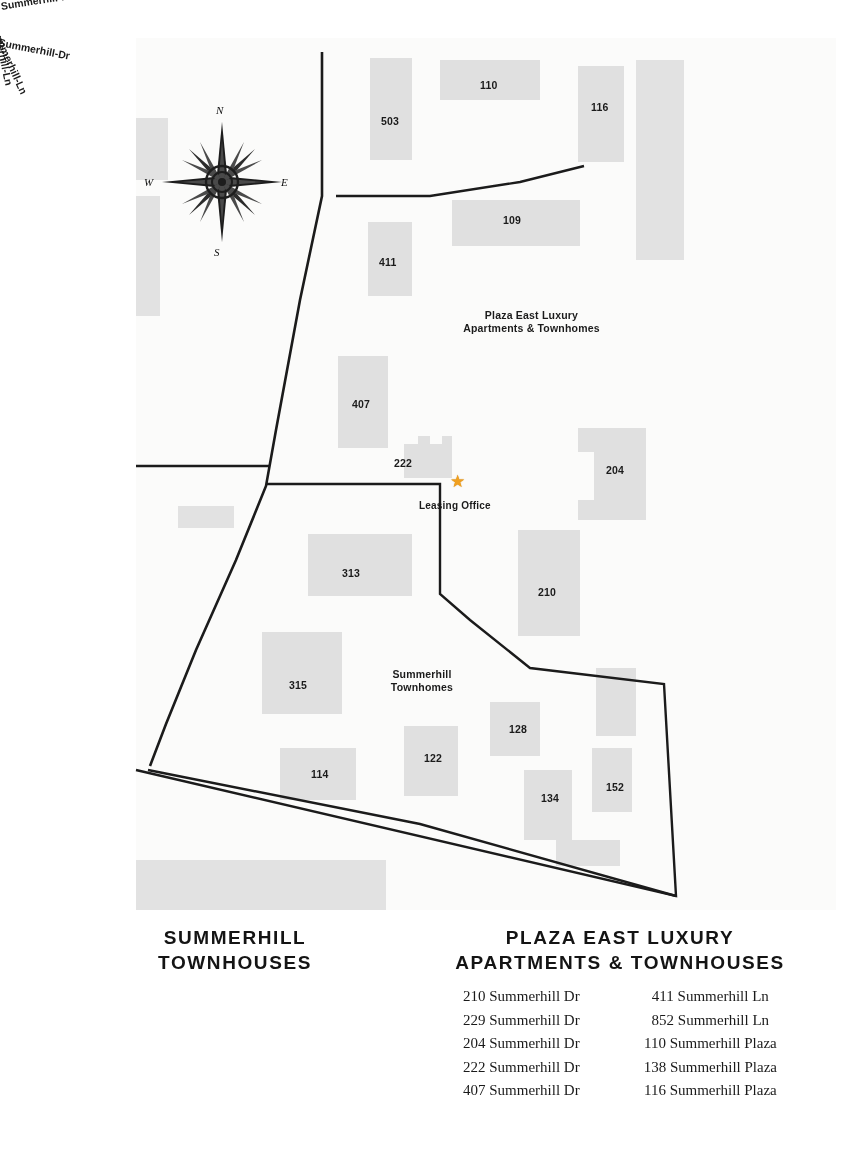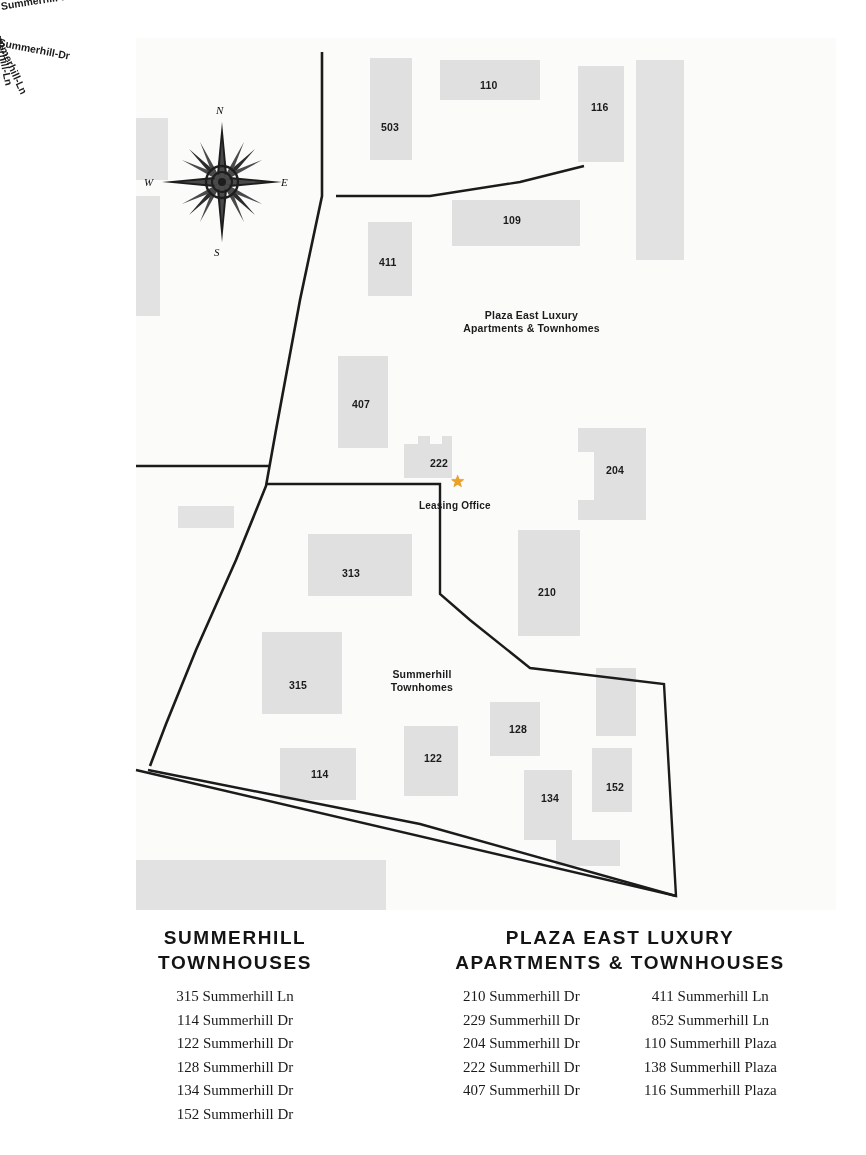--- a/index.html
+++ b/index.html
@@ -275,51 +275,43 @@
     <div class="map-label area-label" style="left:378px; top:668px; width:88px;">
       <div>Summerhill</div>
       <div>Townhomes</div>
     </div>
 
     <div class="star" style="left:450px; top:473px;">★</div>
     <div class="map-label leasing-label" style="left:419px; top:500px;">Leasing Office</div>
 
     <div class="map-label bldg-label" style="left:480px; top:79px;">110</div>
     <div class="map-label bldg-label" style="left:591px; top:101px;">116</div>
-    <div class="map-label bldg-label" style="left:381px; top:121px;">503</div>
+    <div class="map-label bldg-label" style="left:381px; top:115px;">503</div>
     <div class="map-label bldg-label" style="left:503px; top:214px;">109</div>
     <div class="map-label bldg-label" style="left:379px; top:256px;">411</div>
     <div class="map-label bldg-label" style="left:352px; top:398px;">407</div>
-    <div class="map-label bldg-label" style="left:430px; top:457px;">222</div>
+    <div class="map-label bldg-label" style="left:394px; top:457px;">222</div>
     <div class="map-label bldg-label" style="left:606px; top:464px;">204</div>
     <div class="map-label bldg-label" style="left:342px; top:567px;">313</div>
     <div class="map-label bldg-label" style="left:538px; top:586px;">210</div>
     <div class="map-label bldg-label" style="left:289px; top:679px;">315</div>
     <div class="map-label bldg-label" style="left:509px; top:723px;">128</div>
     <div class="map-label bldg-label" style="left:424px; top:752px;text-align:right;">122</div>
     <div class="map-label bldg-label" style="left:311px; top:768px;">114</div>
     <div class="map-label bldg-label" style="left:541px; top:792px;text-align:right;">134</div>
     <div class="map-label bldg-label" style="left:606px; top:781px;">152</div>
   </div>
 
   <div id="legend">
 
     <div class="legend-col" id="col-townhouses">
       <div class="legend-title">
         <div>SUMMERHILL</div>
         <div>TOWNHOUSES</div>
       </div>
-      <ul class="legend-list">
-        <li>315 Summerhill Ln</li>
-        <li>114 Summerhill Dr</li>
-        <li>122 Summerhill Dr</li>
-        <li>128 Summerhill Dr</li>
-        <li>134 Summerhill Dr</li>
-        <li>152 Summerhill Dr</li>
-      </ul>
     </div>
 
     <div class="legend-col" id="col-plaza">
       <div class="legend-title">
         <div>PLAZA EAST LUXURY</div>
         <div>APARTMENTS &amp; TOWNHOUSES</div>
       </div>
       <div id="plaza-cols">
         <ul class="legend-list">
           <li>210 Summerhill Dr</li>

